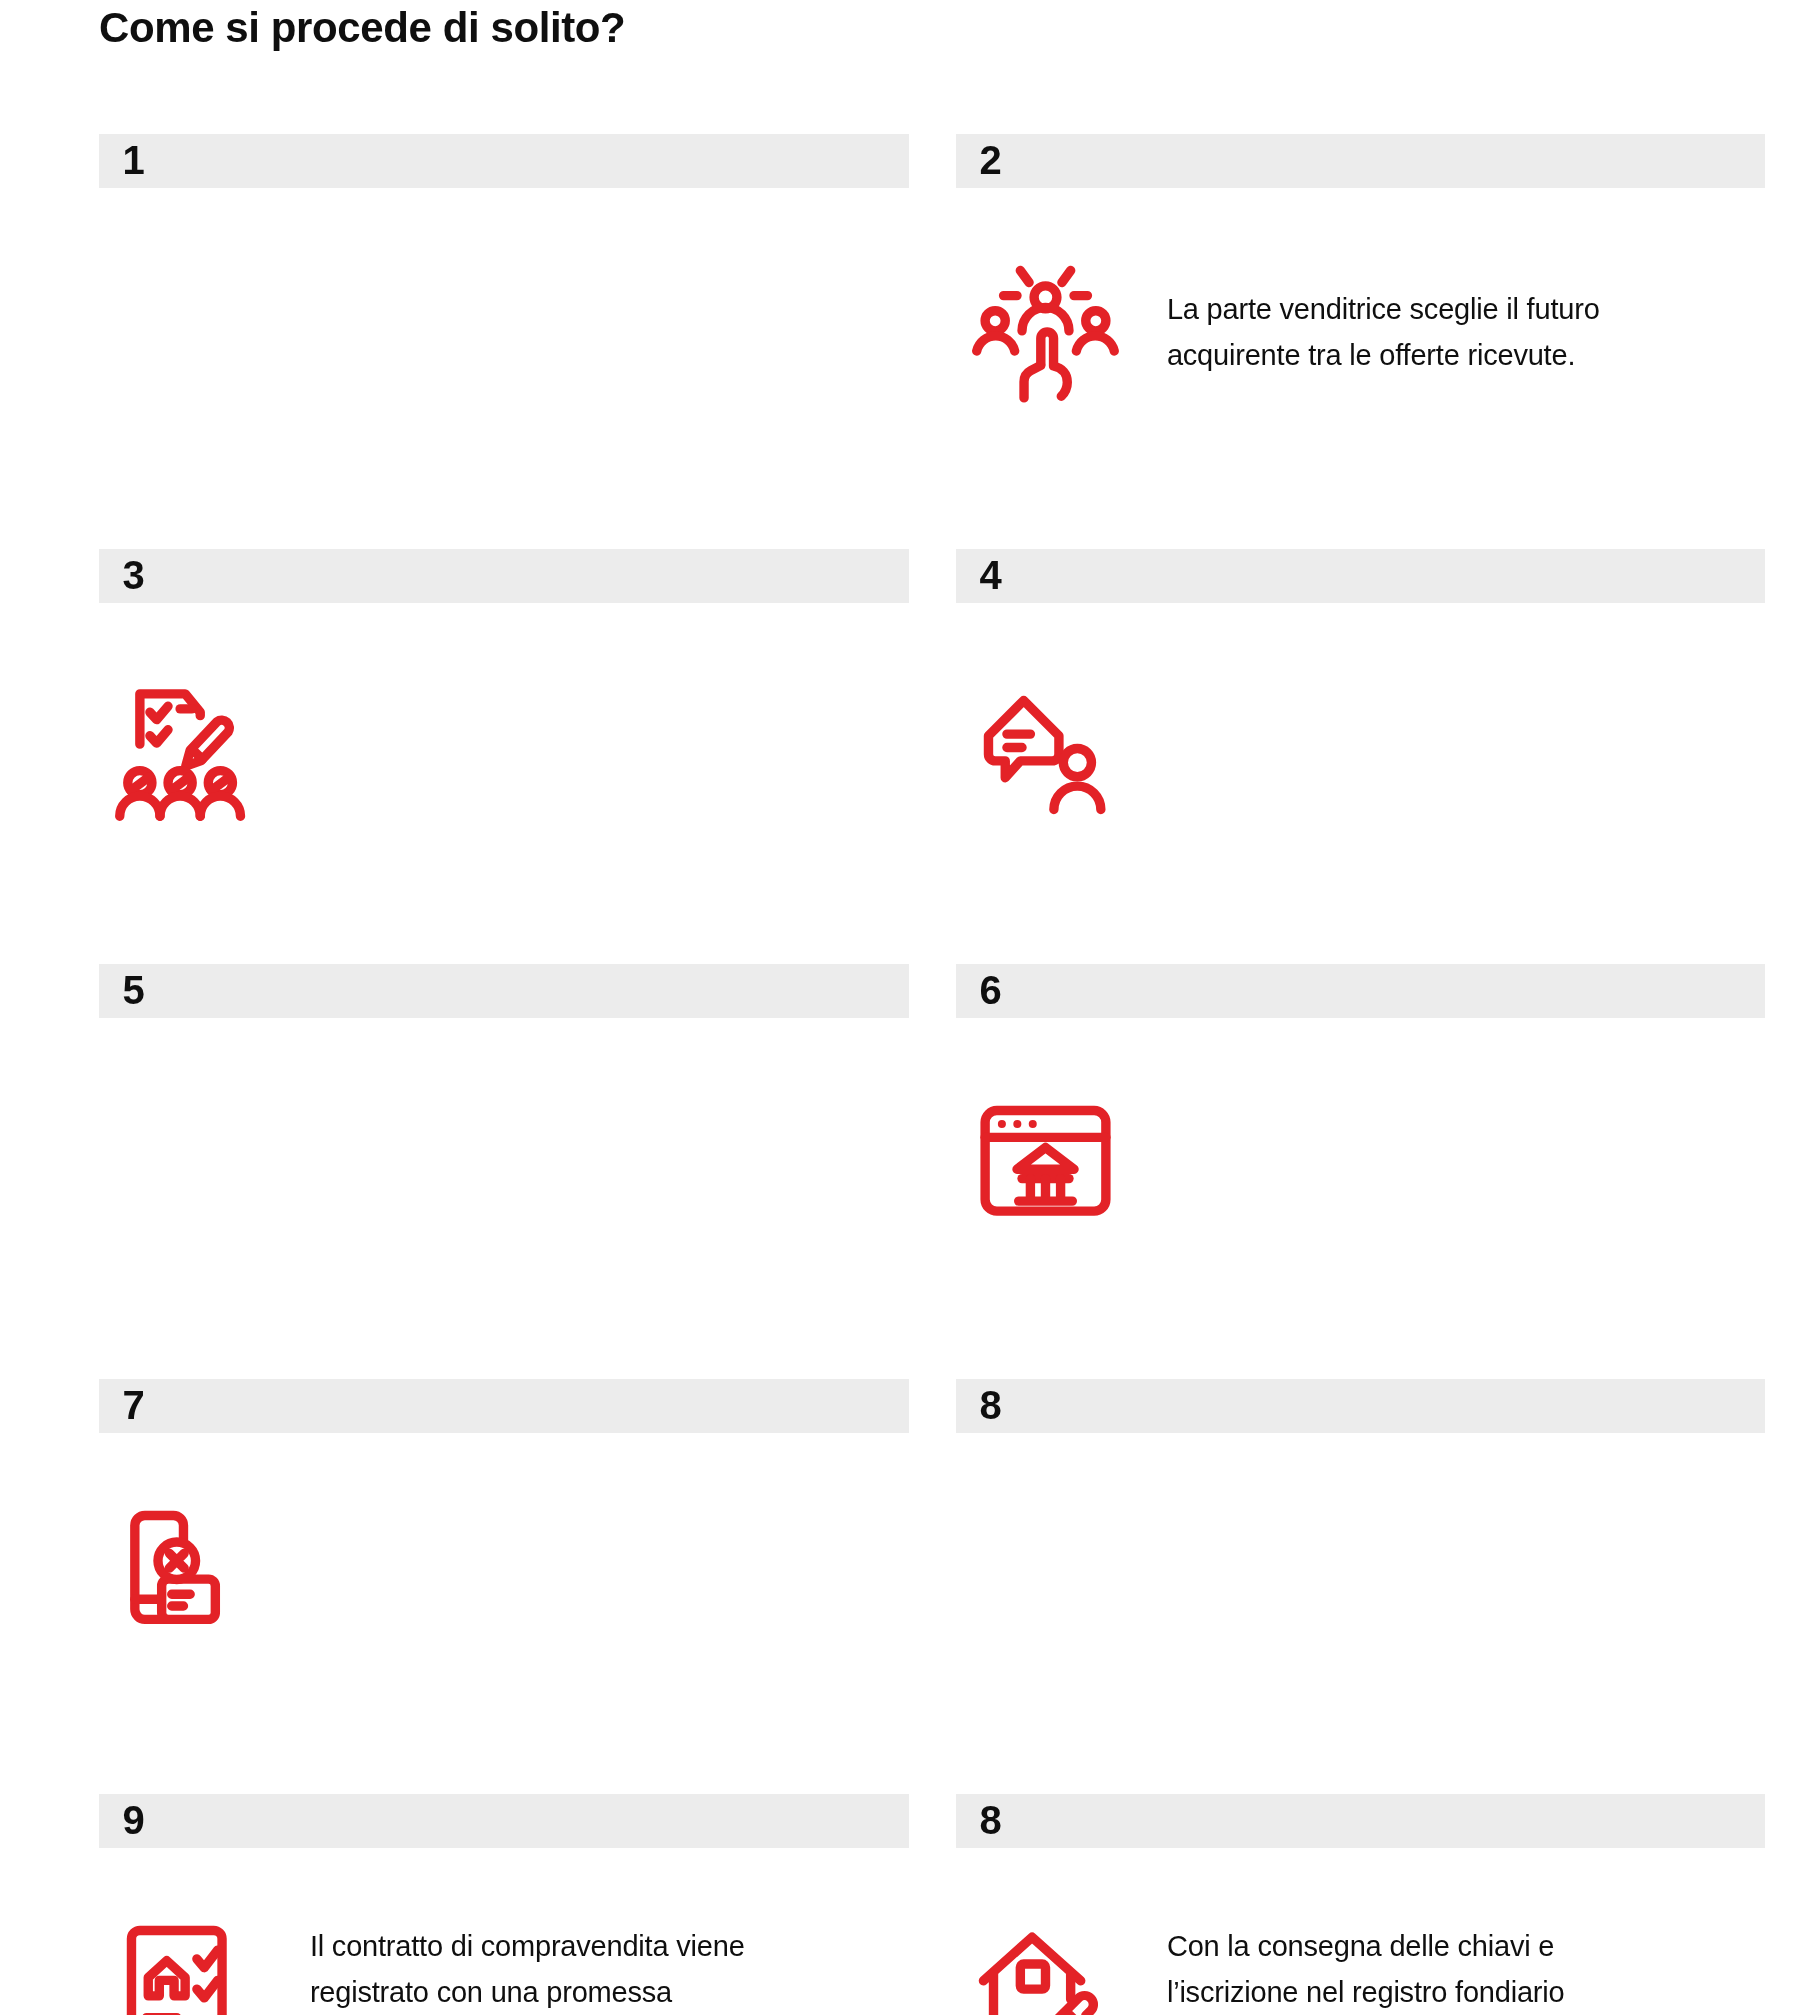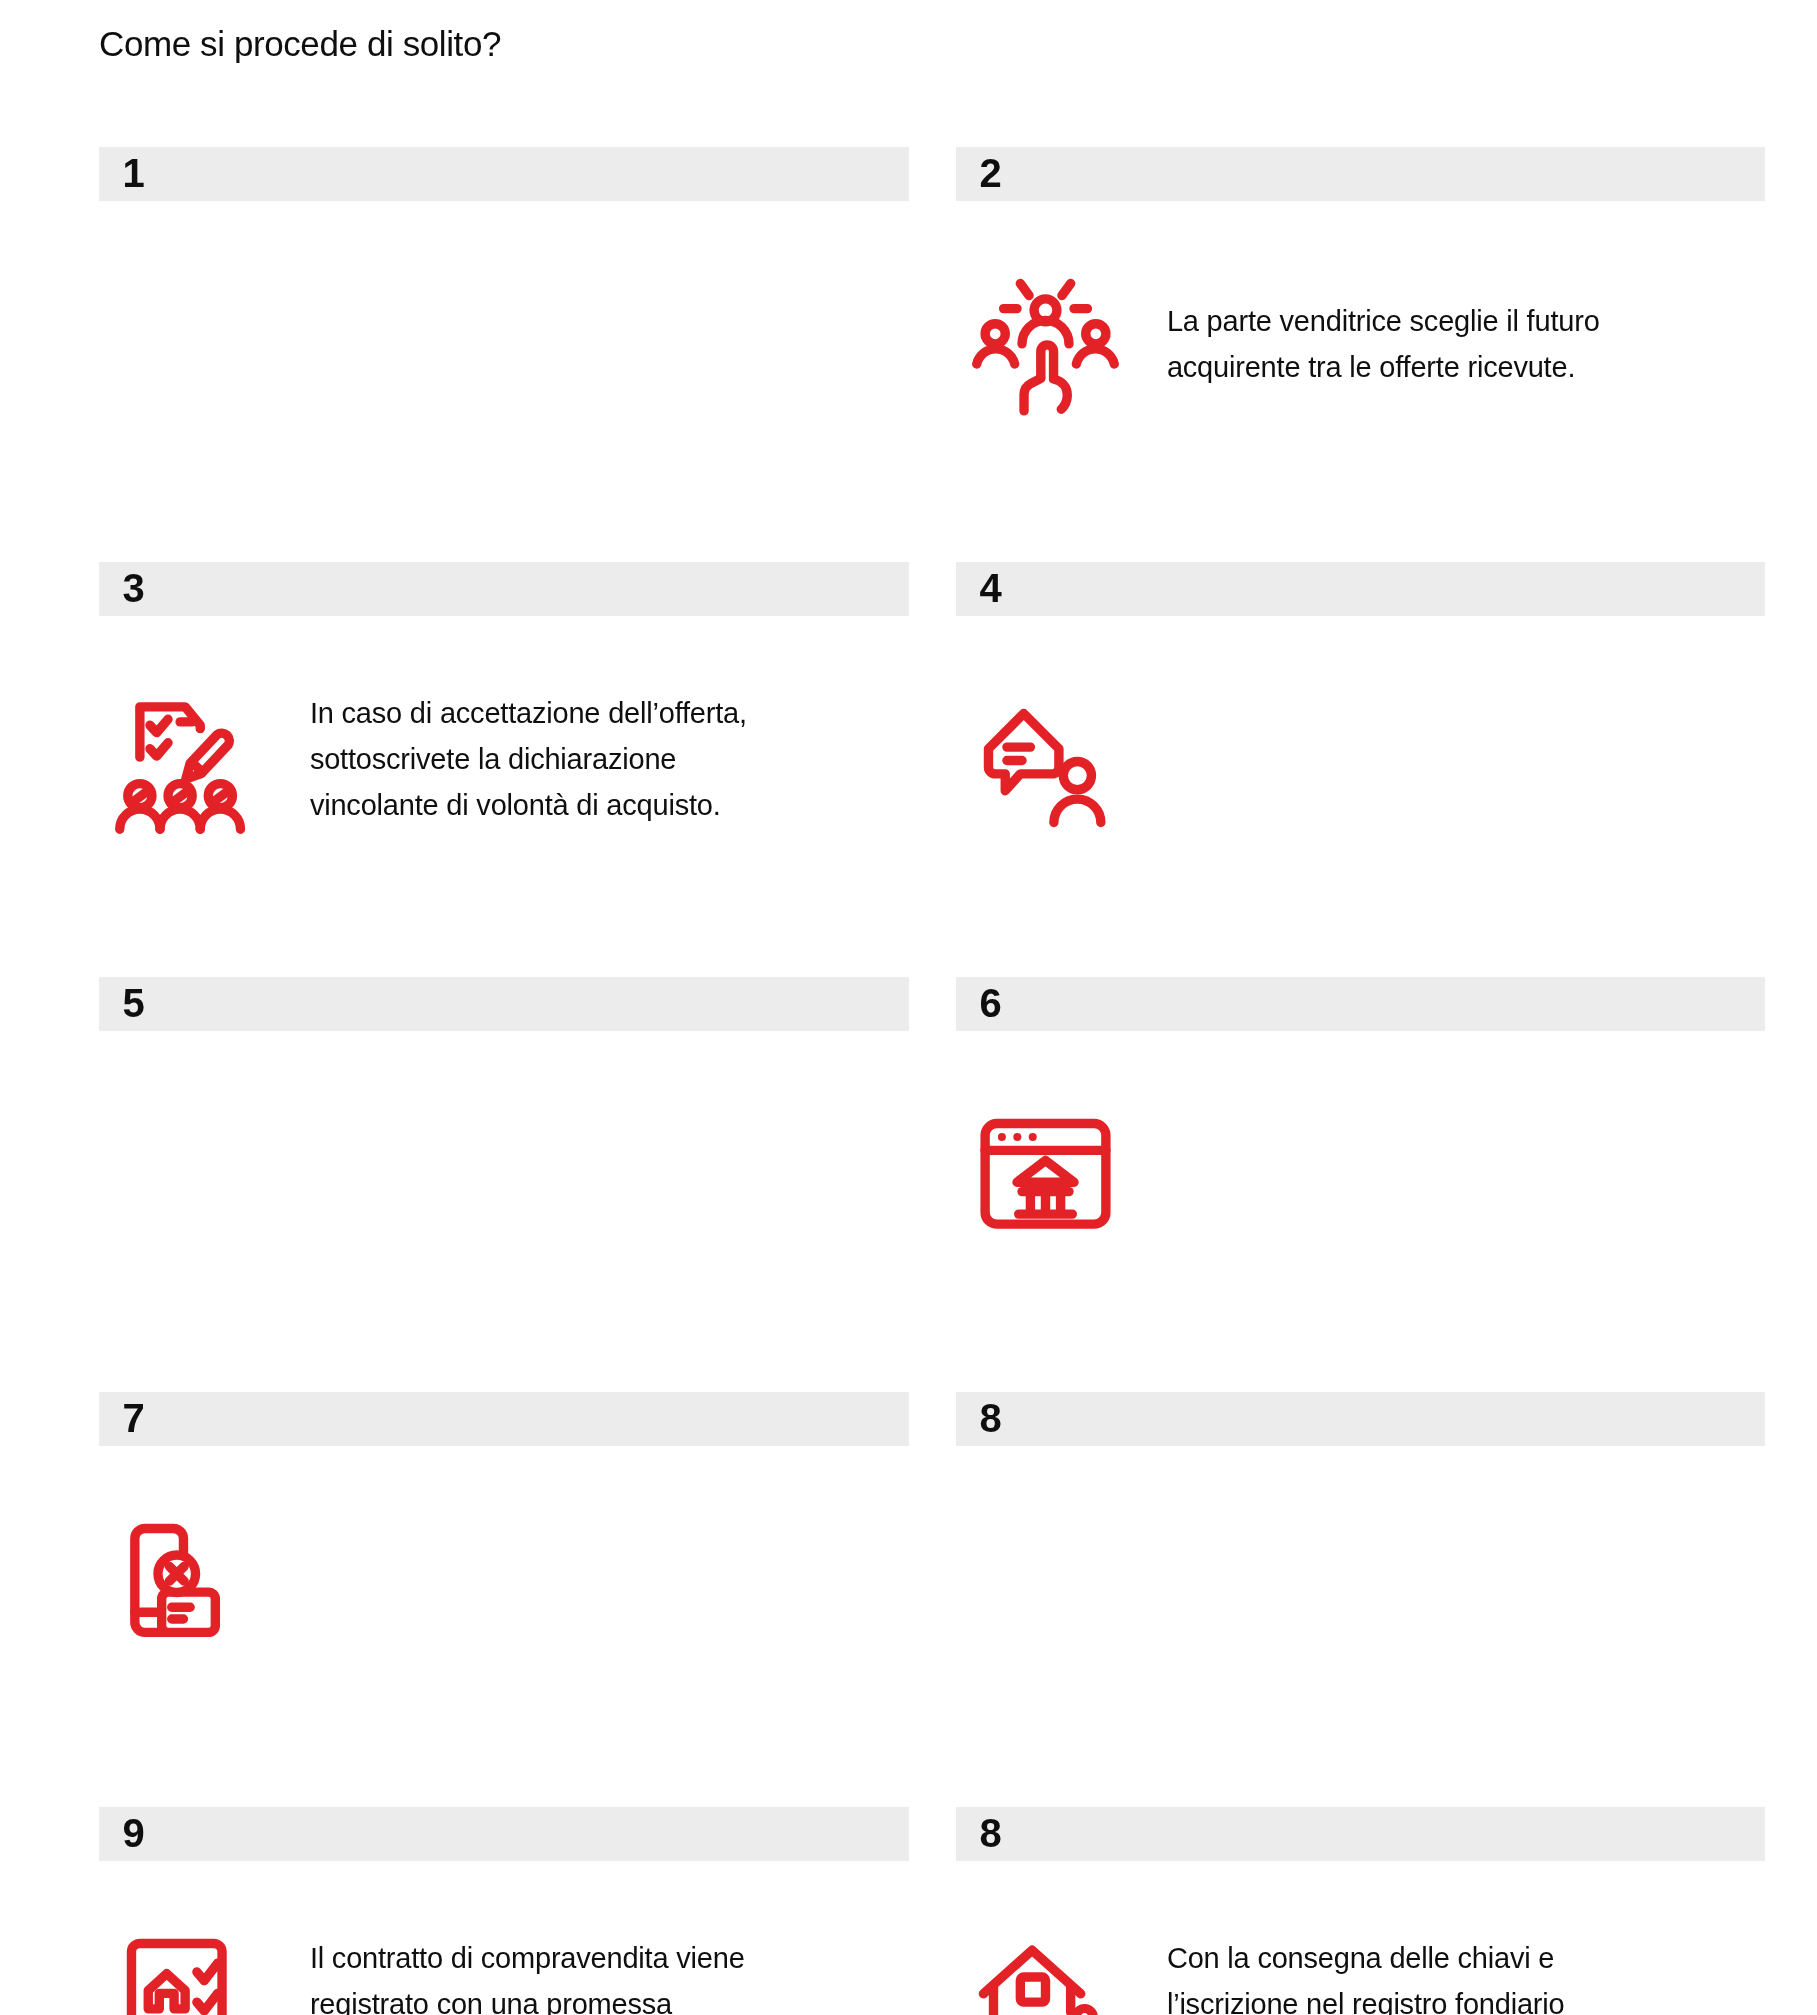--- a/index.html
+++ b/index.html
@@ -7,24 +7,24 @@
     position: relative;
     width: 1818px;
     height: 2423px;
     background: #ffffff;
     font-family: "Liberation Sans", sans-serif;
     color: #0f0f0f;
     overflow: hidden;
   }
   .content { padding-left: 99px; padding-right: 52px; }
   h1.title {
-    margin: 25px 0 0 0;
-    font-size: 35px;
+    margin: 5px 0 0 0;
+    font-size: 42px;
     line-height: 1.1;
-    font-weight: 400;
+    font-weight: 700;
     letter-spacing: -0.4px;
   }
   .grid {
     margin-top: 83px;
     display: grid;
     grid-template-columns: 810px 809px;
     column-gap: 47px;
     grid-template-rows: repeat(4, 415px) auto;
   }
   .step { min-width: 0; }
@@ -125,23 +125,20 @@
                 <path class="icn" d="M6.8 36.8 l5.4 -4"></path>
               <path class="icn" d="M3.5 44.5 a6 6 0 0 1 12 0"></path>
               <circle class="icn" cx="21.5" cy="34.5" r="3.6"></circle>
                 <path class="icn" d="M18.8 36.8 l5.4 -4"></path>
               <path class="icn" d="M15.5 44.5 a6 6 0 0 1 12 0"></path>
               <circle class="icn" cx="33.5" cy="34.5" r="3.6"></circle>
                 <path class="icn" d="M30.8 36.8 l5.4 -4"></path>
               <path class="icn" d="M27.5 44.5 a6 6 0 0 1 12 0"></path>
             </svg>
           </div>
-          <div class="step-text">In caso di accettazione dell’offerta,
-sottoscrivete la dichiarazione
-vincolante di volontà di acquisto.</div>
         </div>
       </div>
 
       <div class="step">
         <div class="step-bar">
           <span class="step-number">4</span>
         </div>
         <div class="step-body">
           <div class="icon-box">
             <svg viewBox="0 0 48 48">

